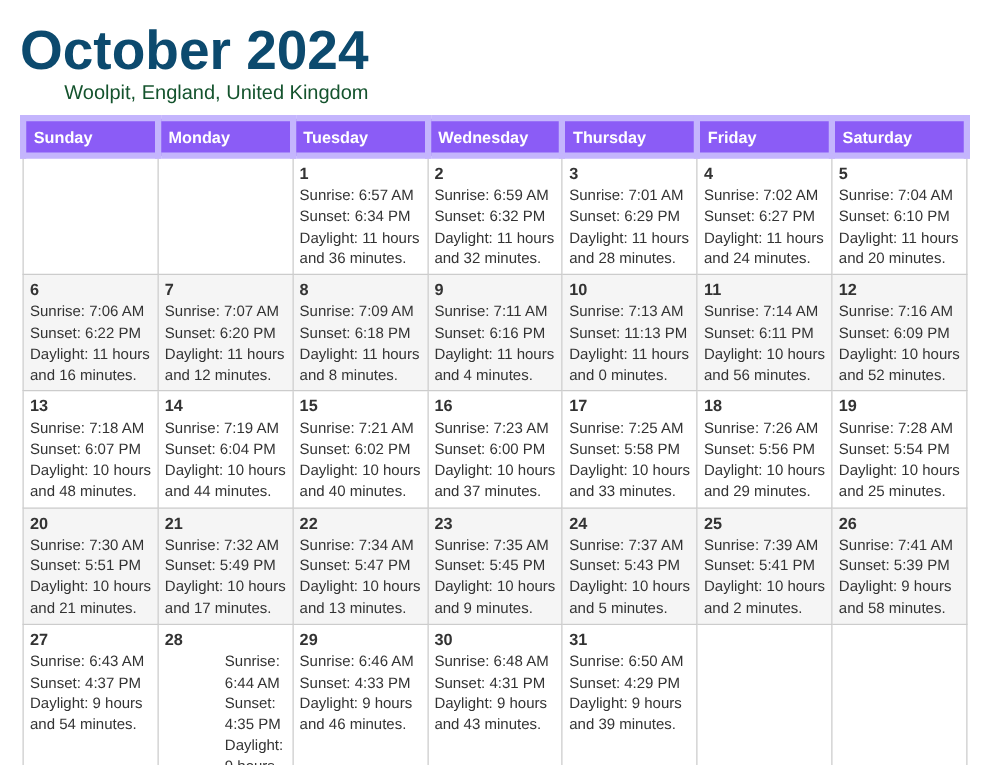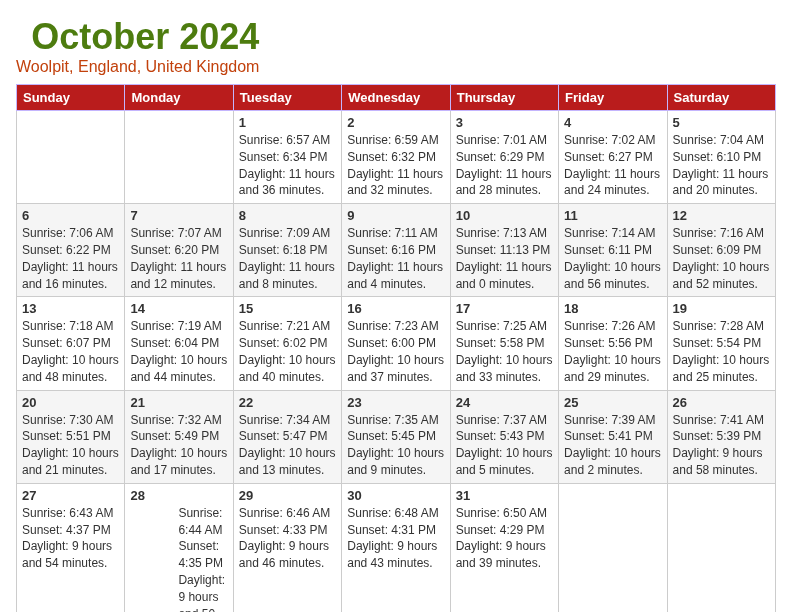--- a/index.html
+++ b/index.html
@@ -37,40 +37,40 @@
       color: #1565c0;
     }
     .logo-icon {
       width: 32px;
       height: 32px;
     }
     .title-area {
       text-align: right;
     }
     .month-title {
-      font-size: 36px;
+      font-size: 44px;
       font-weight: bold;
-      color: #4d7c0f;
+      color: #0c4a6e;
     }
     .location-title {
       font-size: 16px;
-      color: #c2410c;
+      color: #14532d;
     }
     table {
       width: 100%;
       border-collapse: collapse;
       table-layout: fixed;
     }
     thead tr th {
-      background-color: #b91c1c;
+      background-color: #8b5cf6;
       color: #fff;
       text-align: left;
       padding: 5px 6px;
       font-size: 13px;
-      border: 1px solid #c4b5fd;
+      border: 5px solid #c4b5fd;
     }
     tbody tr td {
       border: 1px solid #ccc;
       vertical-align: top;
       padding: 4px 5px;
       font-size: 11px;
       color: #333;
       background: #fff;
       height: 85px;
     }

